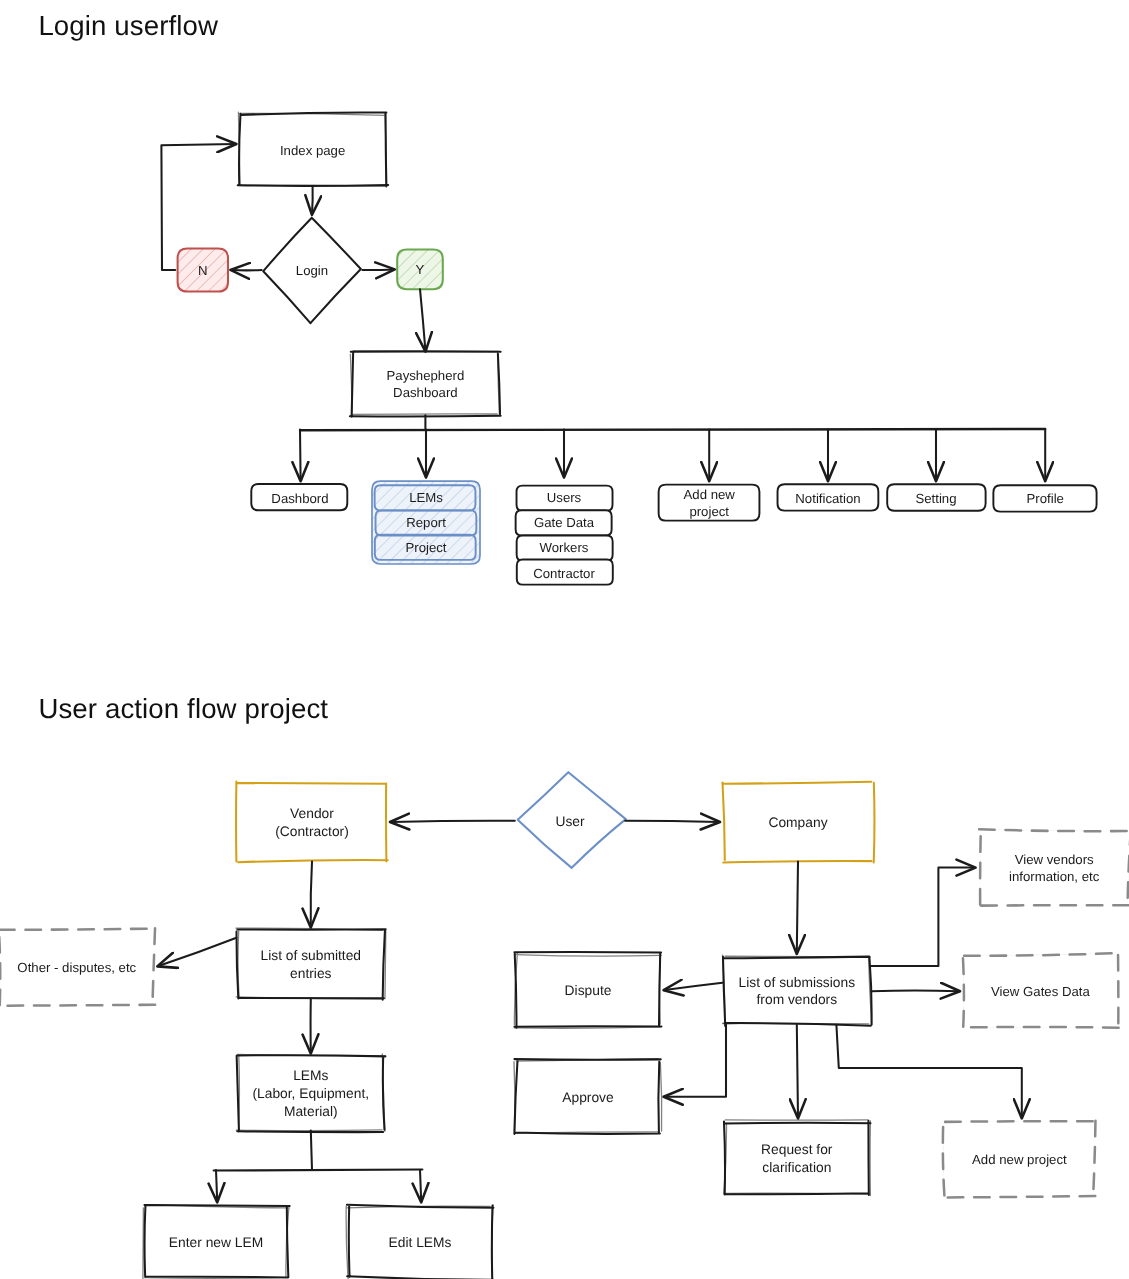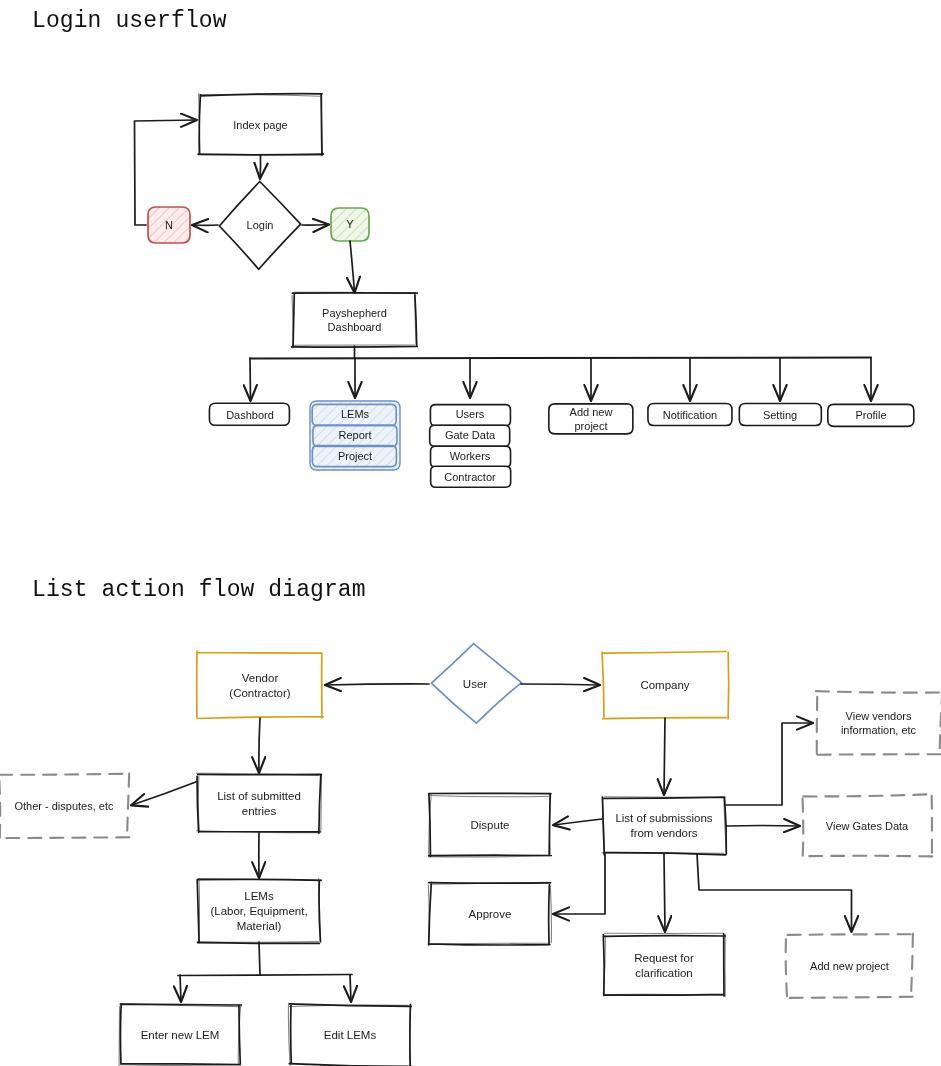--- a/index.html
+++ b/index.html
@@ -2,33 +2,33 @@
 <html><head>
 <meta charset="utf-8">
 <title>Flowcharts</title>
 <style>
   html,body{margin:0;padding:0;background:#ffffff;}
   body{width:941px;height:1066px;position:relative;
        font-family:"Liberation Sans","DejaVu Sans",sans-serif;
        -webkit-font-smoothing:antialiased;}
   .canvas{position:absolute;inset:0;width:941px;height:1066px;}
   .title{position:absolute;font-size:23px;color:#111111;
-         font-family:Liberation Mono, monospace;
+         font-family:Liberation Sans, sans-serif;
          white-space:nowrap;letter-spacing:.1px;}
   #title-login{left:32px;top:8px;}
   #title-useraction{left:32px;top:577px;}
   svg{display:block;overflow:visible;}
   text{font-family:"Liberation Sans","DejaVu Sans",sans-serif;fill:#1b1b1b;}
 </style>
 </head>
 <body>
 
 <div class="title" id="title-login">Login userflow</div>
 
-<div class="title" id="title-useraction">List action flow diagram</div>
+<div class="title" id="title-useraction">User action flow project</div>
 
 <svg class="canvas" id="diagram-canvas" viewBox="0 0 941 1066" xmlns="http://www.w3.org/2000/svg">
   <defs>
     <pattern id="hatch-red" width="7" height="7" patternTransform="rotate(45)" patternUnits="userSpaceOnUse">
       <line x1="0" y1="0" x2="0" y2="7" stroke="#e8b5b3" stroke-width="1.4"></line>
     </pattern>
     <pattern id="hatch-green" width="7" height="7" patternTransform="rotate(45)" patternUnits="userSpaceOnUse">
       <line x1="0" y1="0" x2="0" y2="7" stroke="#bcd9ab" stroke-width="1.4"></line>
     </pattern>
     <pattern id="hatch-blue" width="7" height="7" patternTransform="rotate(45)" patternUnits="userSpaceOnUse">

